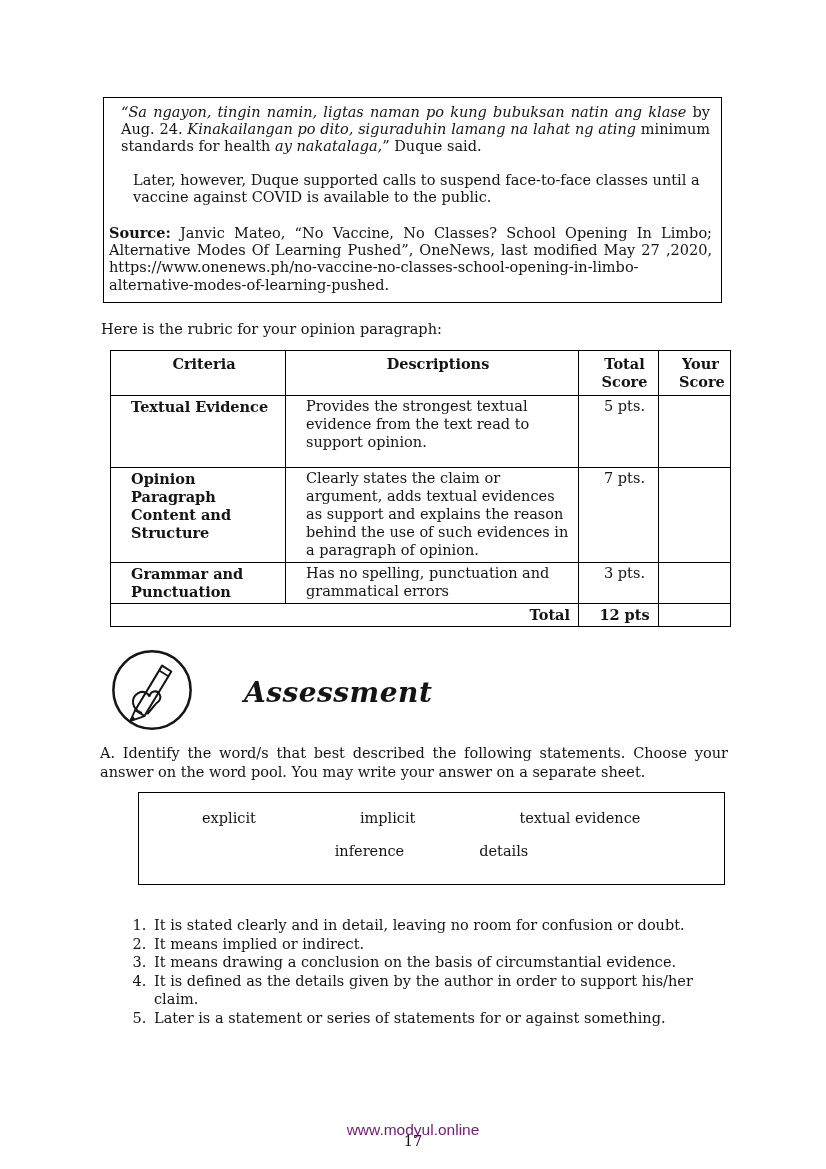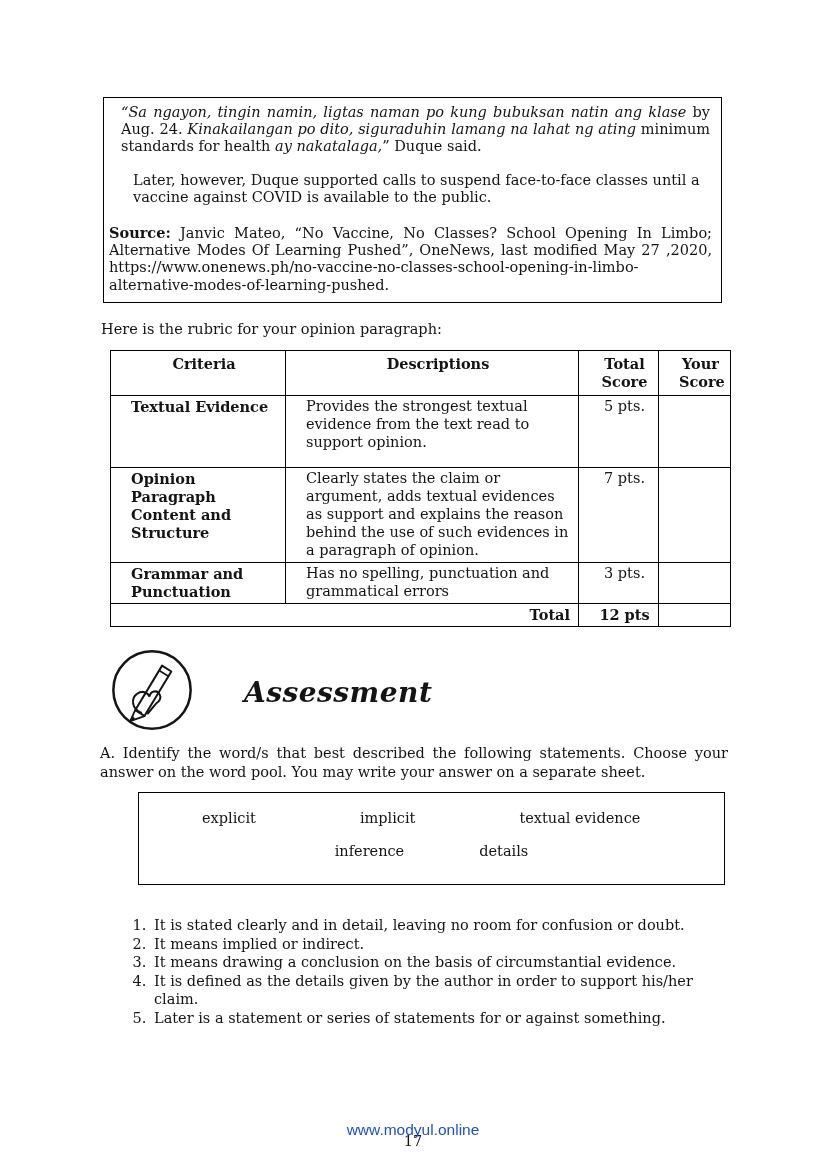--- a/index.html
+++ b/index.html
@@ -67,21 +67,21 @@
   .wp-row2 { display:flex; justify-content:center; gap:75px; margin-top:15px; }
 
   
   .questions { position:absolute; left:128px; top:916px; width:600px; }
   .questions ol { margin:0; padding-left:23px; }
   .questions li { line-height:1.28; padding-left:3px; }
 
   .page-number { position:absolute; left:0; top:1132px; width:100%; text-align:center; }
   .watermark {
     position:absolute; left:0; top:1120px; width:100%; text-align:center;
-    color:#1d4ed8; font-family:"Liberation Sans", sans-serif; font-size:15.5px;
+    color:#701a75; font-family:"Liberation Sans", sans-serif; font-size:15.5px;
   }
 </style>
 </head>
 <body>
 
 <div class="page">
 
   <div class="quote-box">
     <p class="q-para"><i>“Sa ngayon, tingin namin, ligtas naman po kung bubuksan natin ang klase</i><span> by Aug. 24. </span><i>Kinakailangan po dito, siguraduhin lamang na lahat ng ating</i><span> minimum standards for health </span><i>ay nakatalaga,</i><span>” Duque said.</span></p>
     <p class="q-para2">Later, however, Duque supported calls to suspend face-to-face classes until a vaccine against COVID is available to the public.</p>

